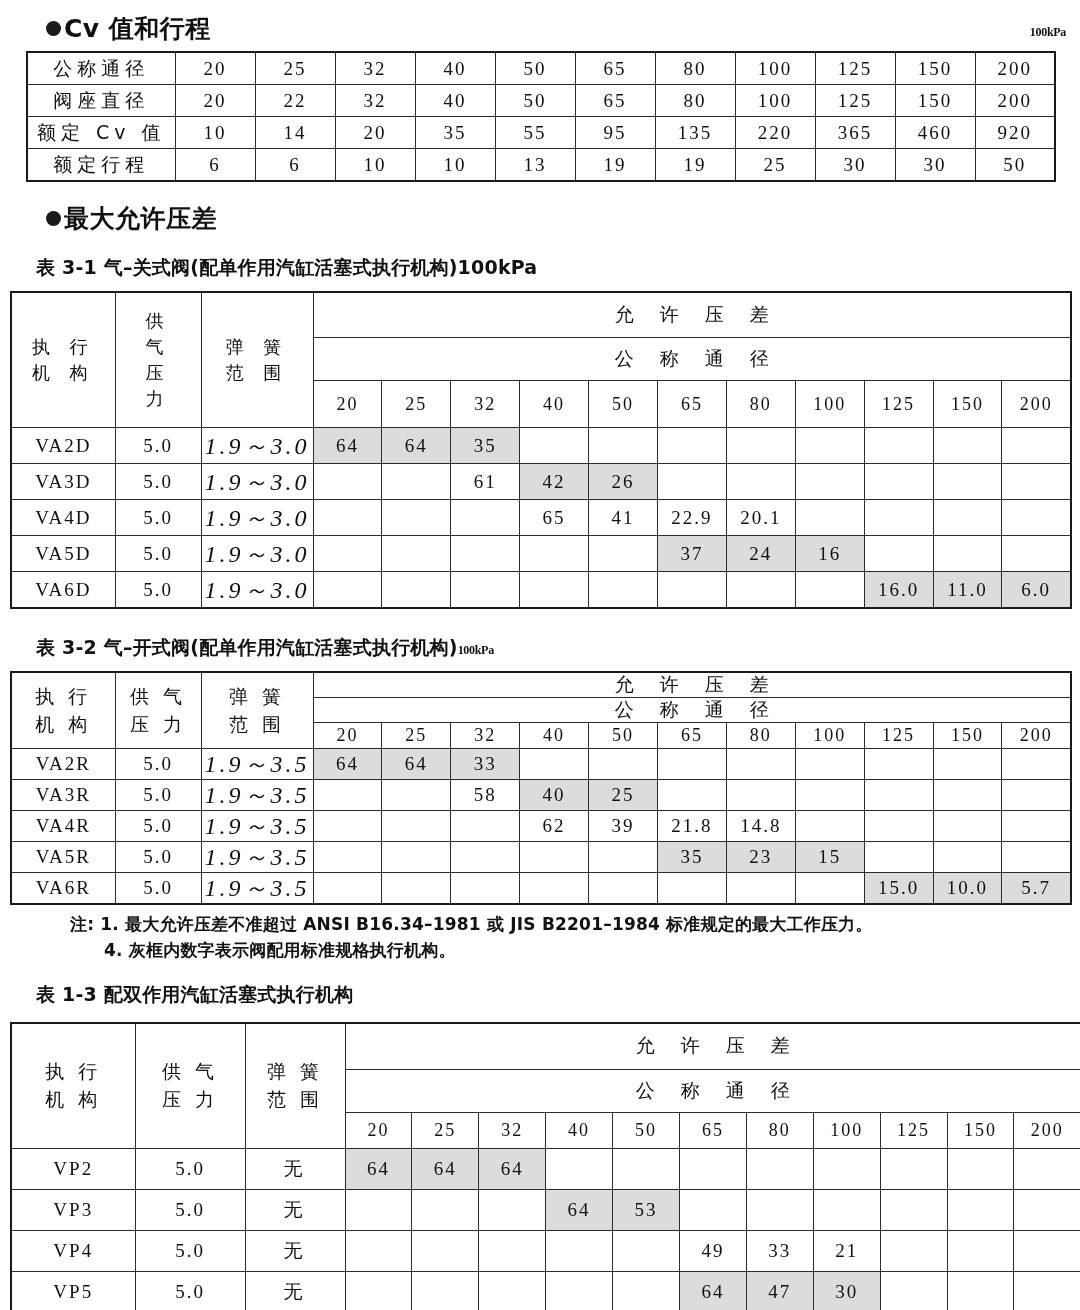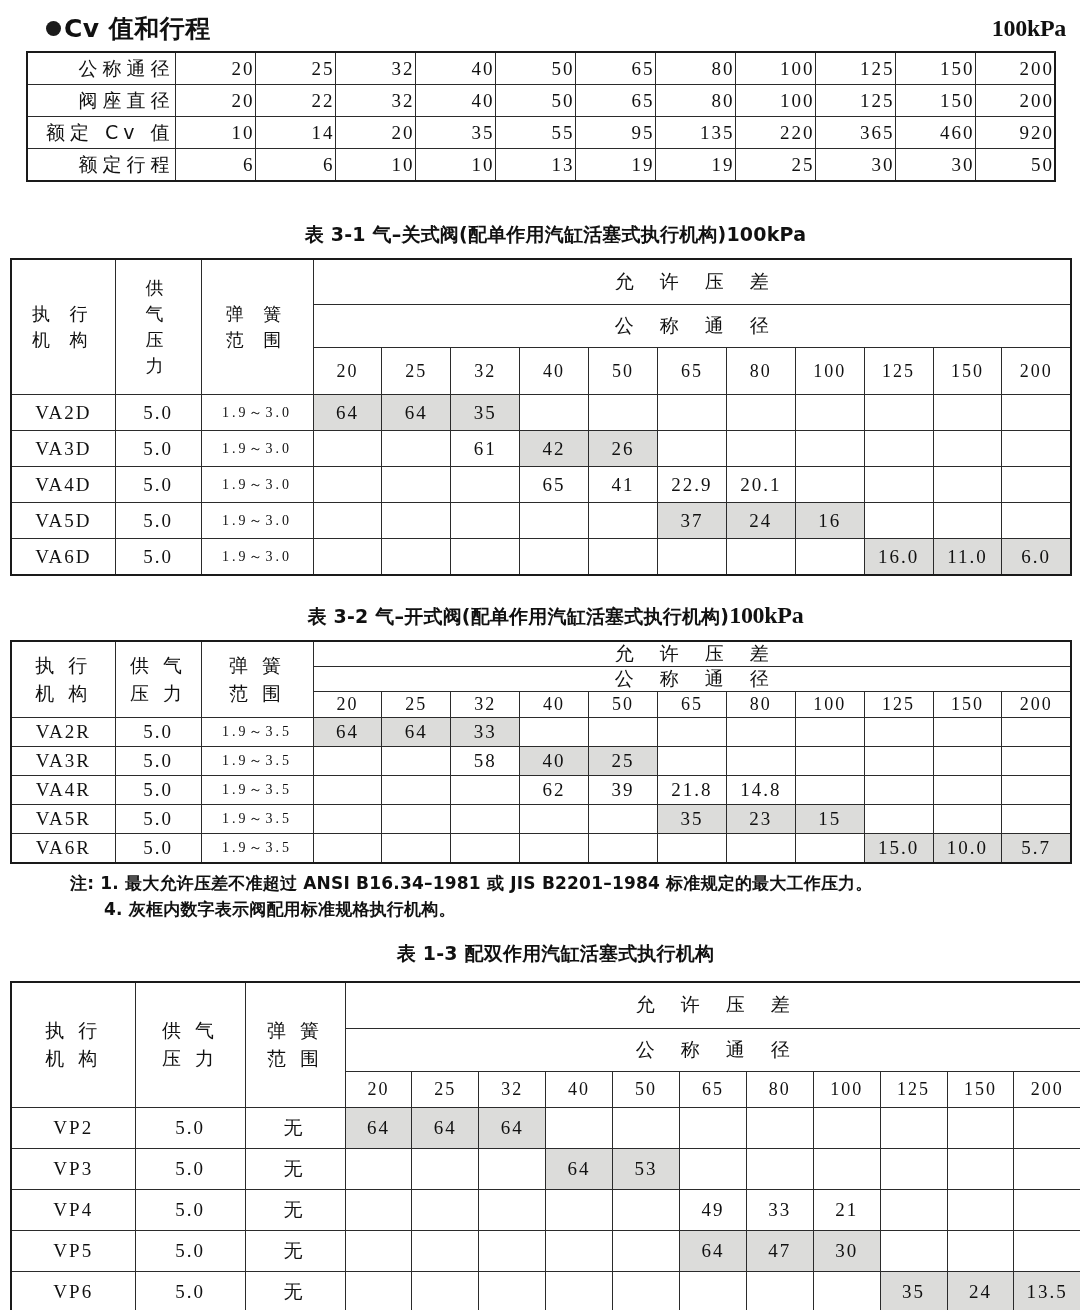--- a/index.html
+++ b/index.html
@@ -38,33 +38,33 @@
   }
   .bullet{
     display:inline-block;
     width:15px;height:15px;
     border-radius:50%;
     background:#1b1b1b;
     margin-right:3px;
     flex:none;
   }
   .kpa{
-    font-size:24px;
+    font-size:12px;
     font-weight:bold;
     font-family:"Liberation Serif","DejaVu Serif",serif;
     letter-spacing:-.3px;
   }
   .tbl-caption{
     font-size:19px;
     font-weight:bold;
-    padding-left:45px;
+    padding-left:36px;
     padding-right:14px;
     letter-spacing:.2px;
     display:flex;
-    justify-content:center;
+    justify-content:flex-start;
     align-items:baseline;
   }
 
   
   table{
     border-collapse:collapse;
     table-layout:fixed;
     background:#fff;
   }
   table td,table th{
@@ -90,31 +90,32 @@
     font-weight:500;
   }
   .cjk-t{
     font-family:"DejaVu Sans","Liberation Sans",sans-serif;
     font-size:18px;
     letter-spacing:7px;
     font-weight:500;
   }
   .mono{
     font-family:"Liberation Serif","DejaVu Serif",serif;
-    font-size:14px;
+    font-size:24px;
     letter-spacing:3px;
+    font-style:italic;
   }
   .hl{ background:#dcdcda !important; }
 
   
   #tableA{
     width:1028px;
     margin:6px 0 0 26px;
   }
-  #tableA td{ height:31px;text-align:right; }
+  #tableA td{ height:31px; }
   #tableA td.rowlab{
     letter-spacing:5px;
     font-size:19px;
   }
 
   
   .dtable{ width:1060px; margin-left:10px; }
   .dtable td{ line-height:1.25; }
 
   .vstack{
@@ -253,20 +254,27 @@
           <td class="num">25</td>
           <td class="num">30</td>
           <td class="num">30</td>
           <td class="num">50</td>
         </tr>
       </tbody>
   </table>
 
   <div class="sp20"></div>
 
+  <div class="sect-head">
+    <div class="lhs">
+      <span class="bullet"></span>
+      <span>最大允许压差</span>
+    </div>
+    <div class="kpa"></div>
+  </div>
 
   <div class="sp20"></div>
 
   <div class="tbl-caption">
     <span>表 3-1 气–关式阀(配单作用汽缸活塞式执行机构)100kPa</span>
     <span class="kpa"></span>
   </div>
   <div class="sp10"></div>
   <table id="table31" class="dtable outer">
     <colgroup>

